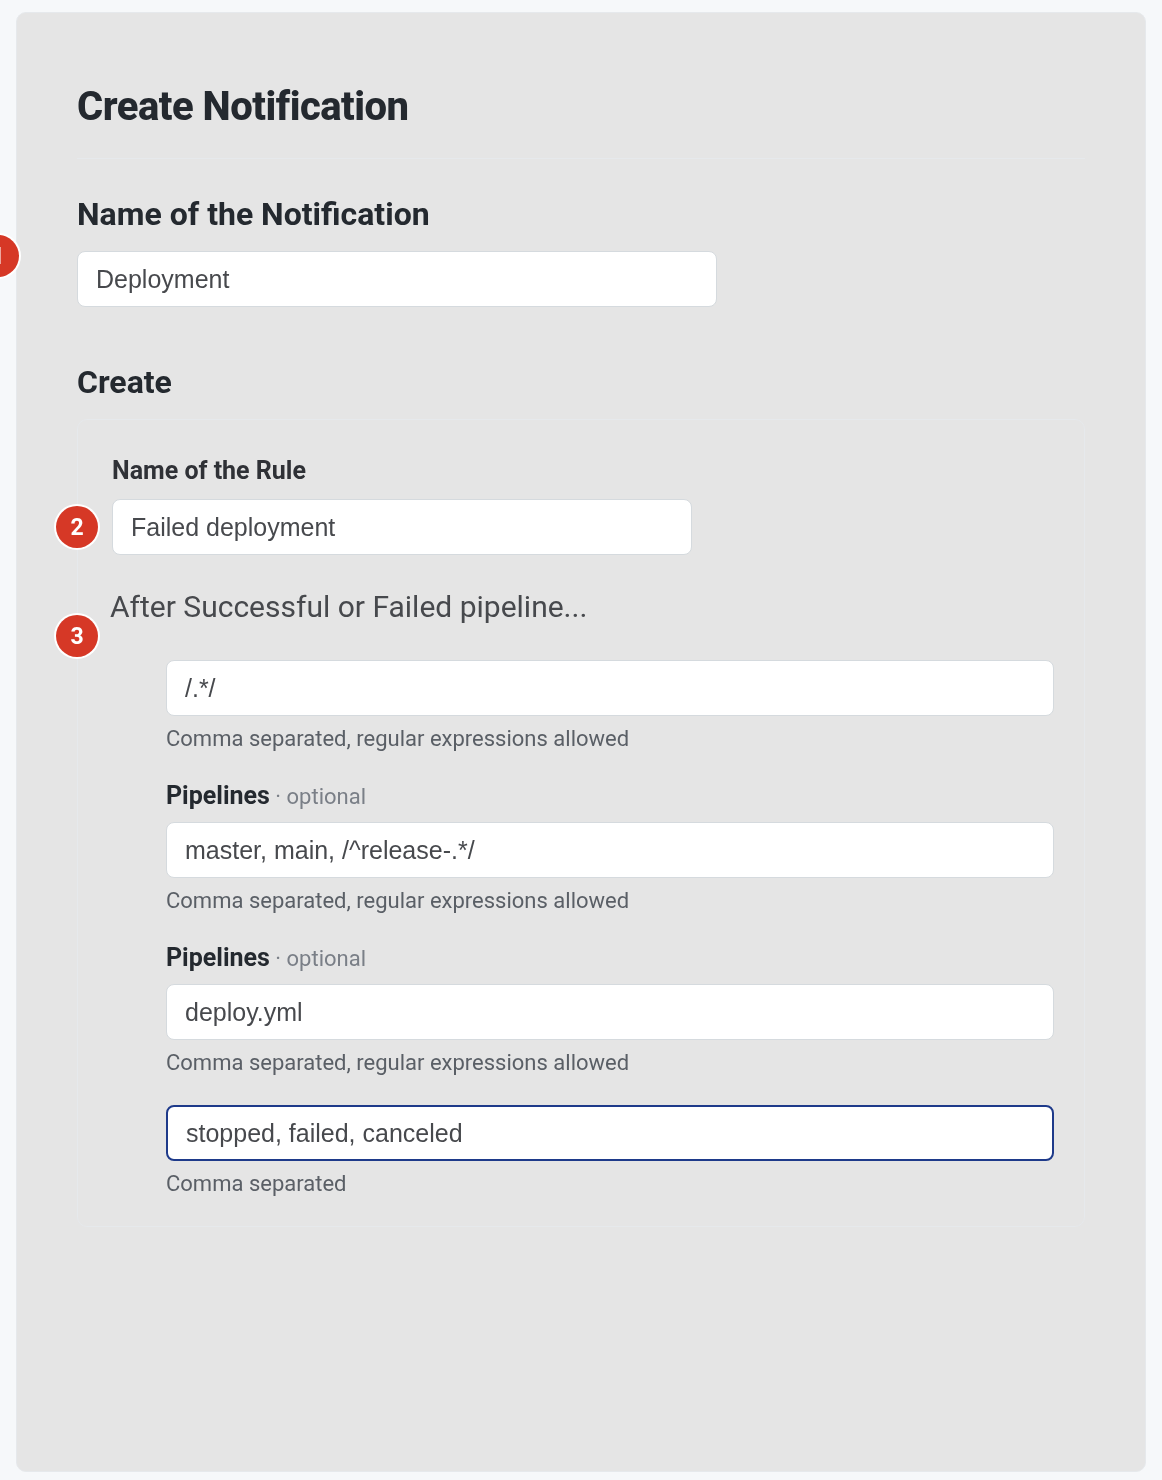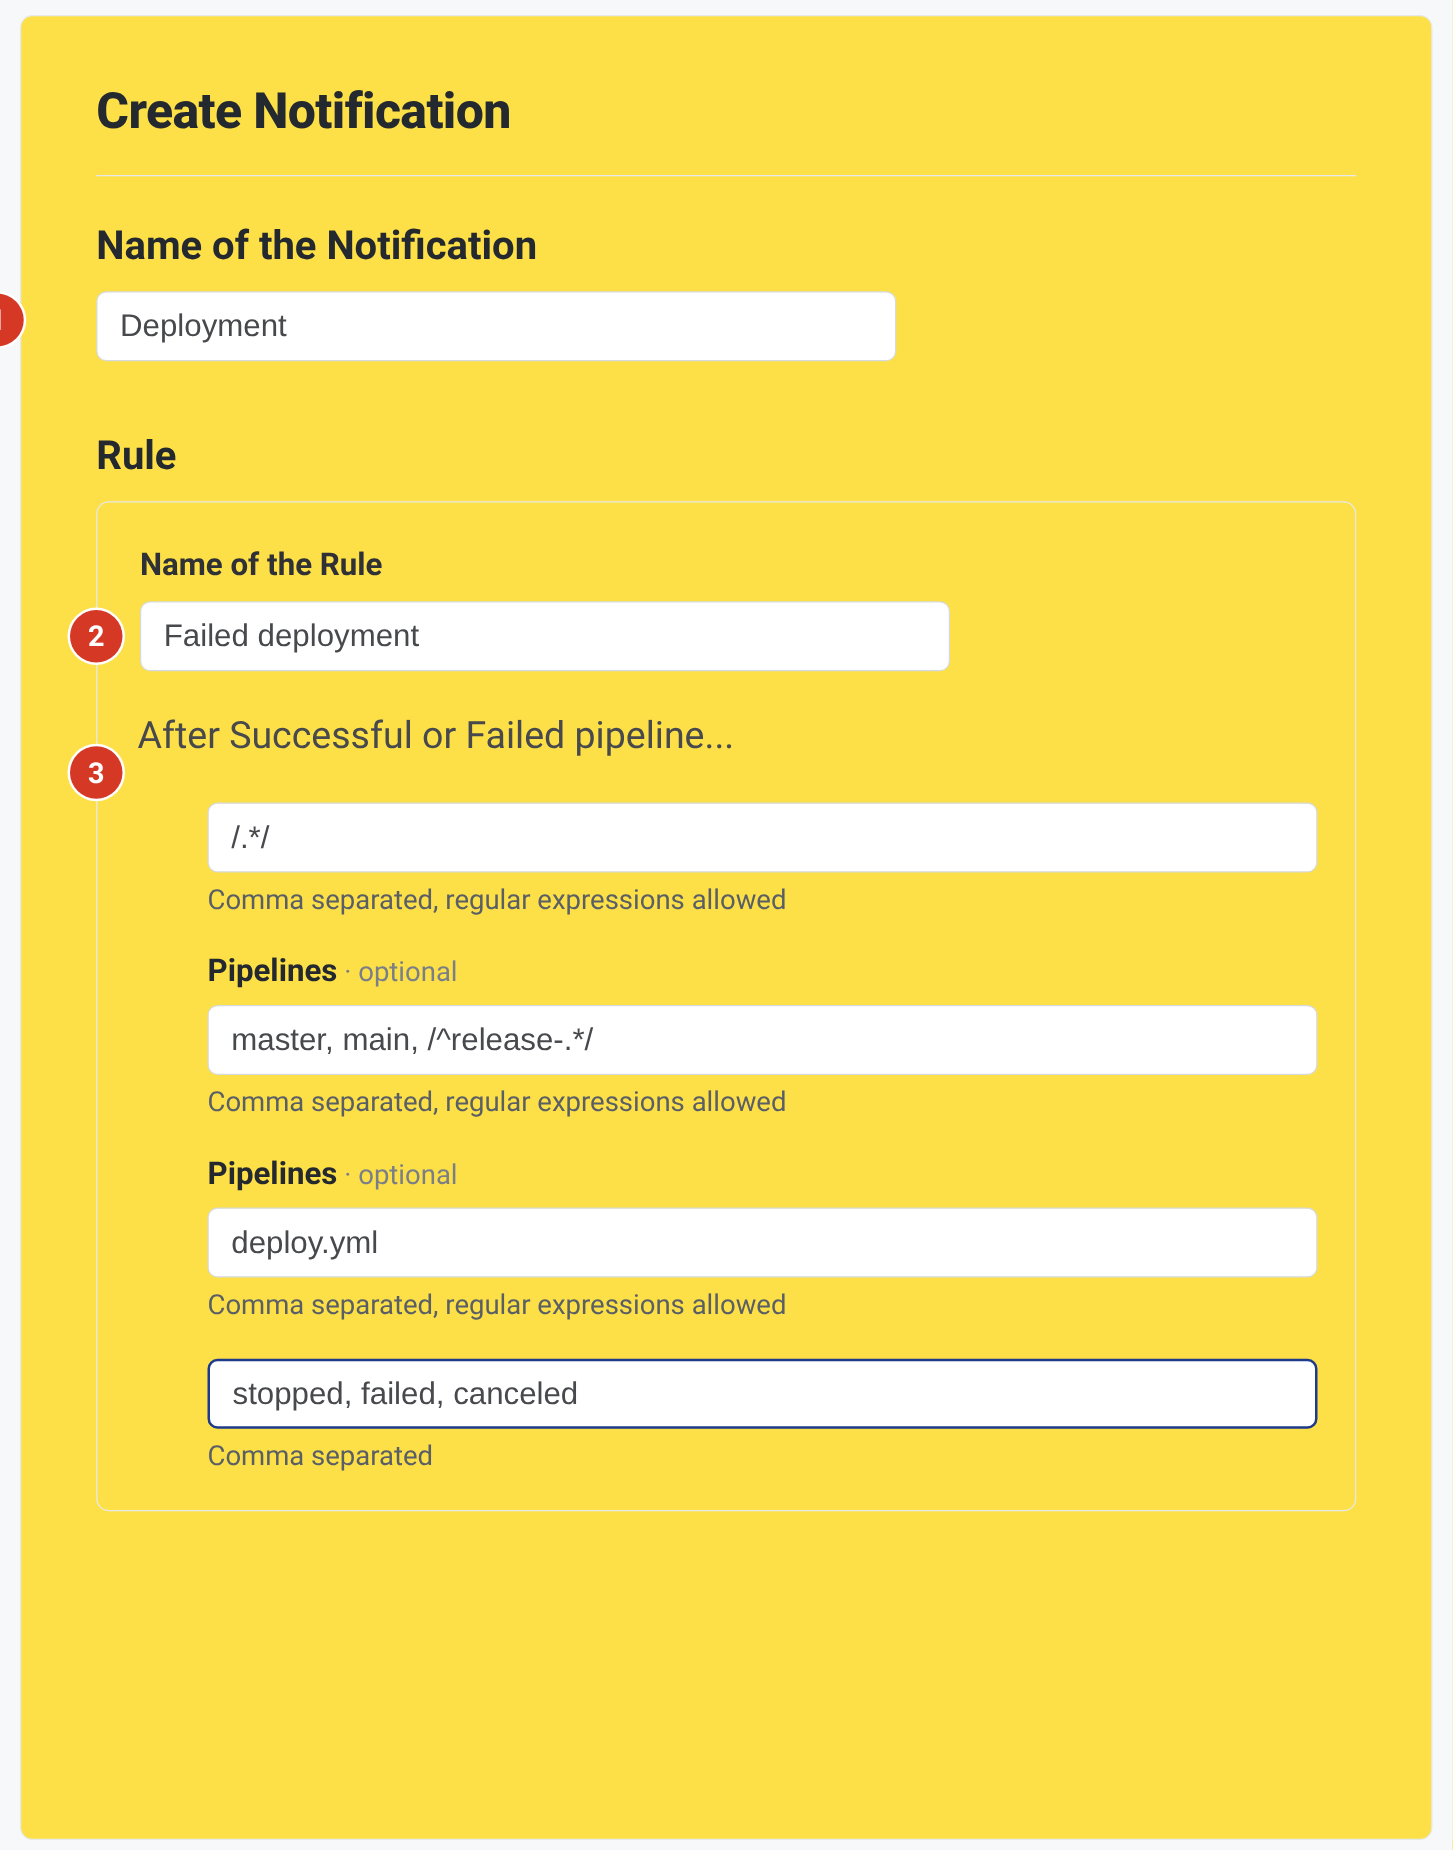--- a/index.html
+++ b/index.html
@@ -7,24 +7,24 @@
     margin: 0; padding: 0;
     width: 1162px;
     background: #f6f8fa;
     font-family: -apple-system, BlinkMacSystemFont, "Segoe UI", Roboto, "Helvetica Neue", Arial, sans-serif;
     color: #2f3136;
   }
   .page {
     padding: 12px 16px 0 16px;
   }
   .card {
-    background: #fde047;
+    background: #e5e5e5;
     border: 1px solid #e6e9ec;
     border-radius: 10px;
-    padding: 52px 60px 0 60px;
+    padding: 70px 60px 0 60px;
     min-height: 1460px;
     position: relative;
   }
   h1.page-title {
     font-size: 40px;
     font-weight: 800;
     letter-spacing: -0.5px;
     margin: 0 0 28px 0;
     color: #24292f;
   }
@@ -61,21 +61,21 @@
     border-radius: 10px;
     padding: 36px 30px 30px 30px;
     position: relative;
   }
   .rule-name-label {
     font-size: 25px;
     font-weight: 700;
     margin: 0 0 14px 4px;
   }
   .rule-name-input-wrap { margin-left: 4px; }
-  .rule-name-input { width: 648px; }
+  .rule-name-input { width: 580px; }
   .condition-line {
     margin-top: 34px;
     margin-left: 2px;
     font-size: 30px;
     color: #47494d;
   }
   .fields {
     margin-top: 36px;
     margin-left: 58px;
   }
@@ -135,21 +135,21 @@
     <div id="badge1" class="badge">1</div>
 
     <h1 class="page-title">Create Notification</h1>
     <div class="hr"></div>
 
     <div class="section-label">Name of the Notification</div>
     <input class="input wide" type="text" value="Deployment" style="">
 
     <div style="height:56px"></div>
 
-    <div class="section-label">Rule</div>
+    <div class="section-label">Create</div>
 
     <div class="rules-card rel">
 
       <div class="rule-name-label">Name of the Rule</div>
 
       <div class="rel">
         <div id="badge2" class="badge" style="left:-52px; top:7px;">2</div>
         <div class="rule-name-input-wrap">
           <input class="input rule-name-input" type="text" value="Failed deployment" style="">
         </div>

